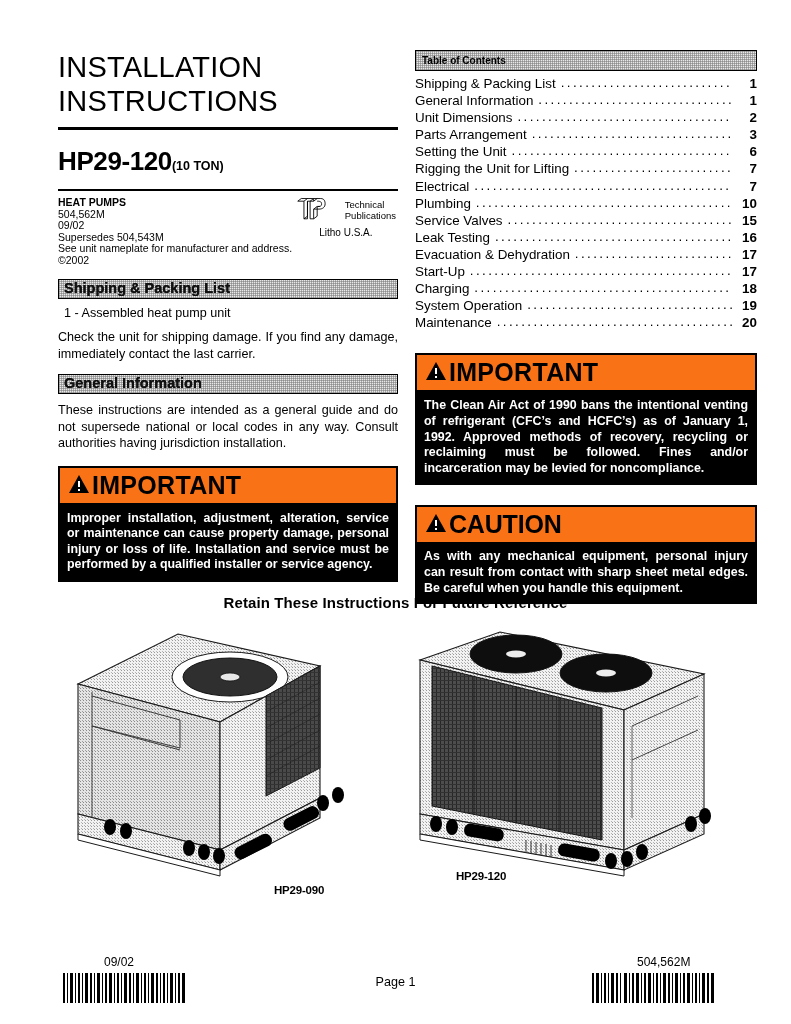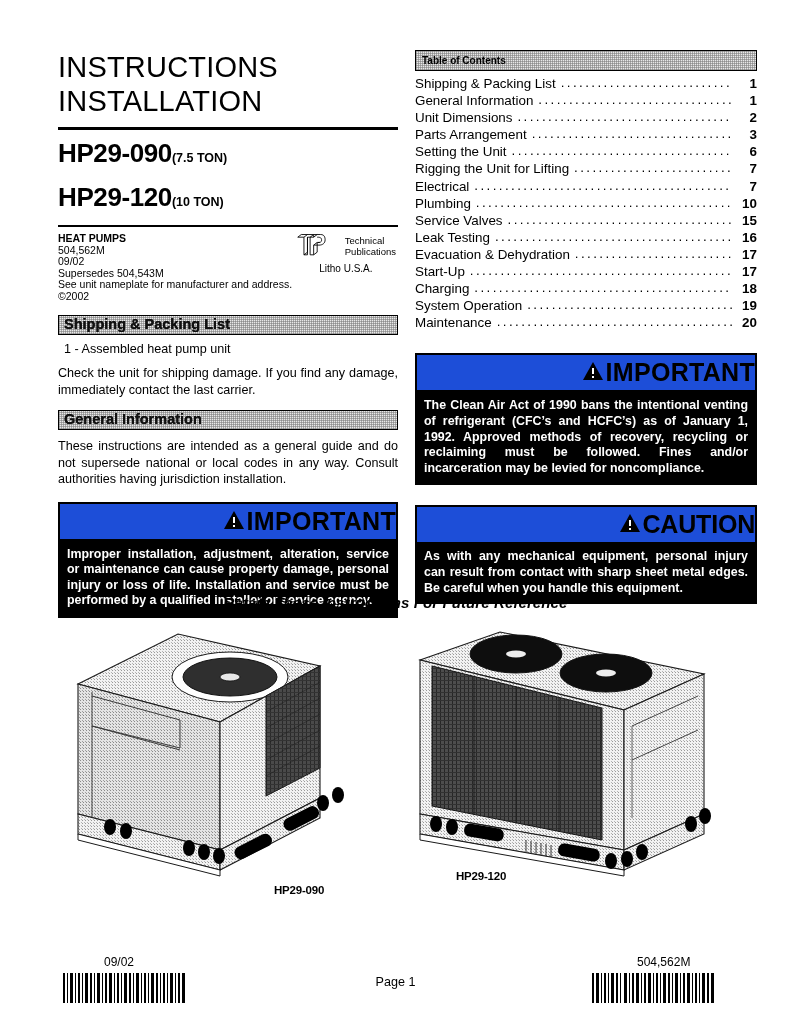--- a/index.html
+++ b/index.html
@@ -107,23 +107,23 @@
   .body-text.indent { padding-left: 6px; text-align: left; }
   .tight { margin-top: 6px; }
 
   
   .alert {
     border: 2px solid #000;
     margin-top: 14px;
     background: #fff;
   }
   .alert-head {
-    text-align: right;
+    text-align: left;
     padding: 4px 0 5px 8px;
-    background: #1d4ed8;
+    background: #f97316;
   }
   .alert-head .label {
     font-size: 25px;
     line-height: 26px;
     letter-spacing: 0.3px;
     display: inline-block;
     vertical-align: middle;
   }
   .alert-head .label.bold { font-weight: bold; }
   .alert-head .label.plain { font-weight: bold; letter-spacing: -0.2px; }
@@ -195,21 +195,20 @@
 
   
   .retain {
     position: absolute;
     left: 0; right: 0;
     top: 594px;
     text-align: center;
     font-size: 15px;
     font-weight: bold;
     letter-spacing: 0.1px;
-    font-style: italic;
   }
 
   
   .fig-area { position: absolute; left: 0; top: 622px; width: 791px; height: 290px; }
   .fig { position: absolute; }
   .fig-cap {
     position: absolute;
     font-size: 11.5px;
     font-weight: bold;
     letter-spacing: -0.2px;
@@ -231,29 +230,26 @@
   }
 </style>
 </head>
 <body>
 
 <div class="page">
 
   <div class="col-left">
 
     <div class="doc-title">
+      <div>INSTALLATION</div>
       <div>INSTRUCTIONS</div>
-      <div>INSTALLATION</div>
     </div>
 
     <div class="rule-thick"></div>
 
-    <div class="model-line">
-      <span>HP29-090</span><span class="tonnage">(7.5 TON)</span>
-    </div>
     <div class="model-gap"></div>
     <div class="model-line">
       <span>HP29-120</span><span class="tonnage">(10 TON)</span>
     </div>
 
     <div class="rule-thin"></div>
 
     <div class="spec-row">
       <div class="spec-block">
         <div class="heading">HEAT PUMPS</div>

